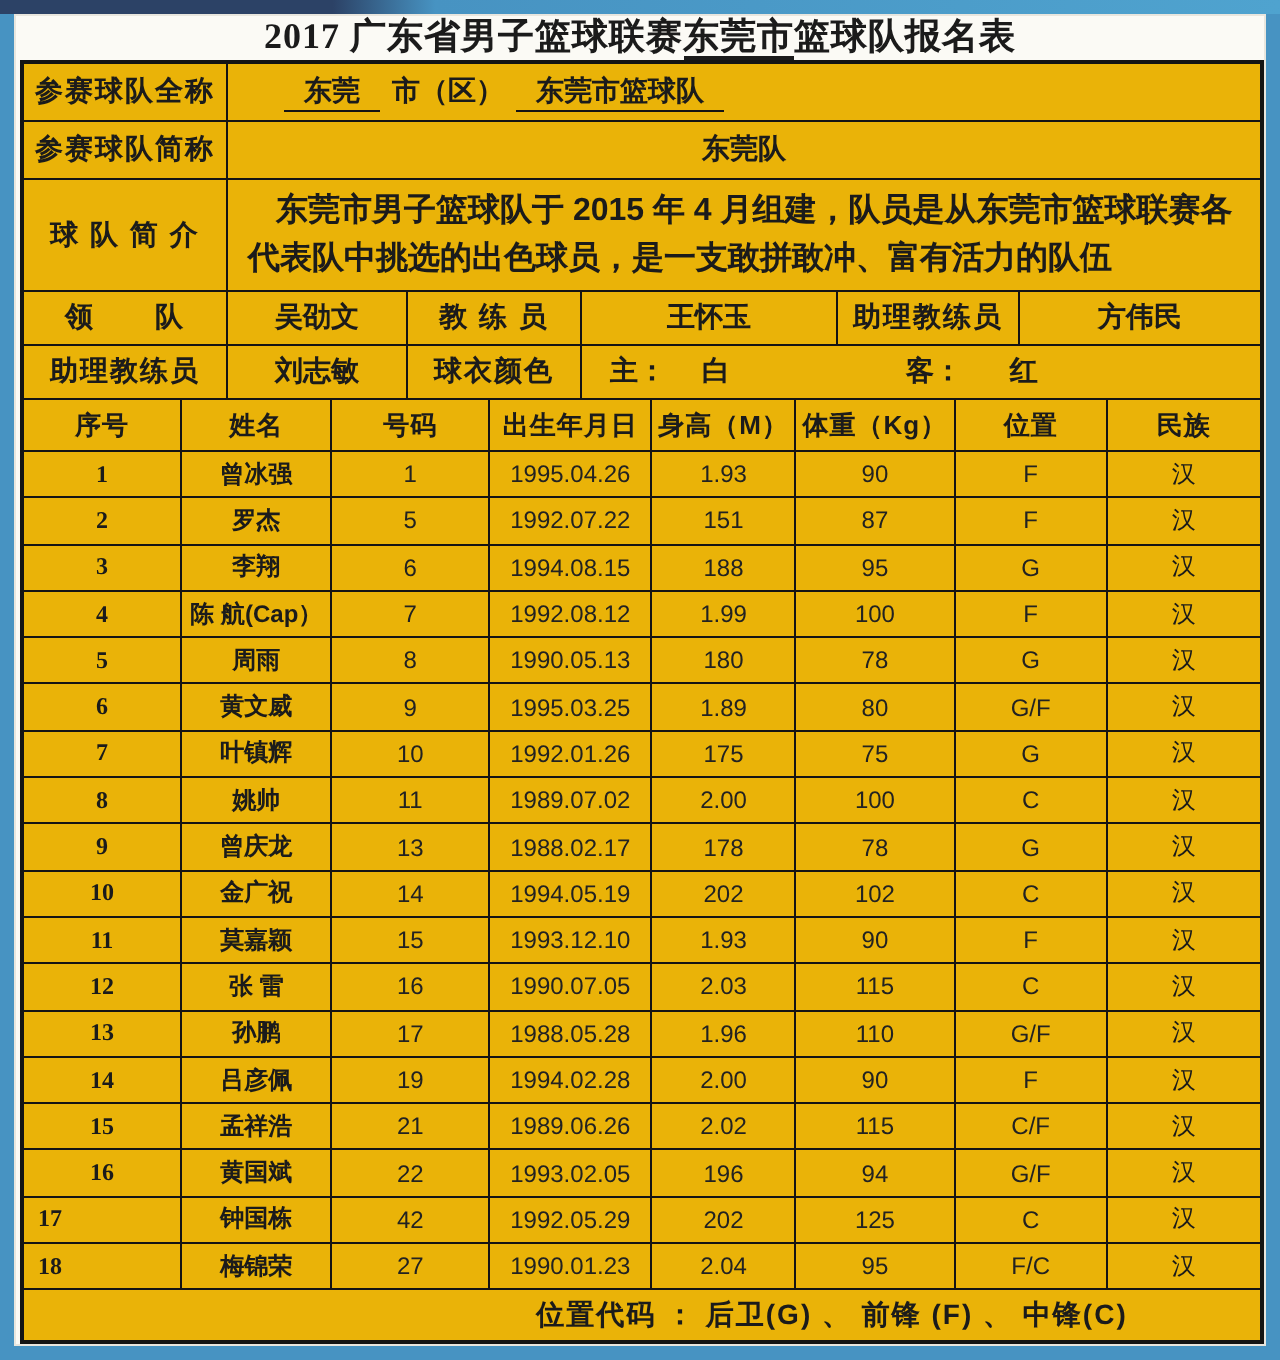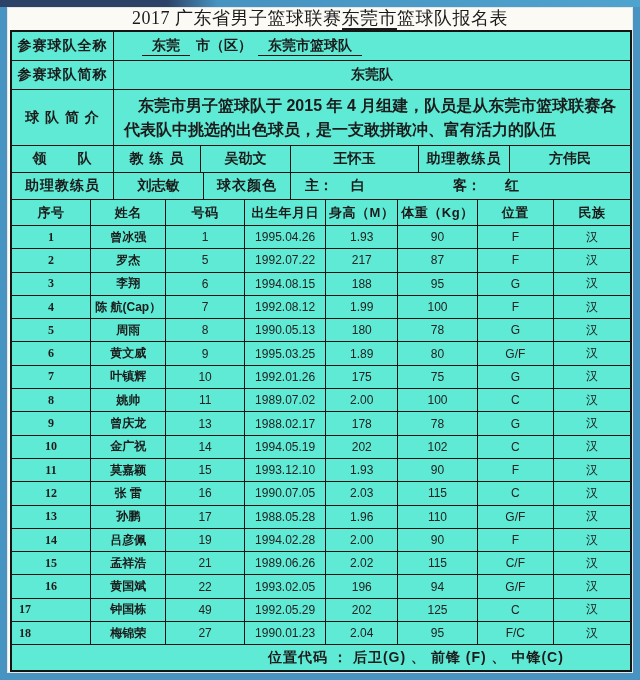--- a/index.html
+++ b/index.html
@@ -15,29 +15,29 @@
     background:linear-gradient(90deg, #2c4266 0%, #2c4266 26%, #4793c2 34%, #4fa3cf 100%);
   }
   .page {
     position:absolute; left:7px; top:7px; right:7px; bottom:7px;
     background:#fbfaf5;
     box-shadow: inset 0 0 0 1px #e8e6de;
   }
   .doc-title {
     position:absolute; top:0; left:0; right:0; height:39px;
     text-align:center; font-family:"Liberation Serif", serif;
-    font-weight:normal; font-size:18px; letter-spacing:0.5px;
+    font-weight:bold; font-size:18px; letter-spacing:0.5px;
     line-height:23px; white-space:nowrap;
   }
   .doc-title .u { border-bottom:2px solid #1b1b1b; }
   .form {
     position:absolute; left:3px; top:23px; width:618px; bottom:1px;
     border:2px solid #141414;
     display:flex; flex-direction:column;
-    background:#5eead4;
+    background:#eab308;
   }
   .irow { display:flex; border-bottom:1.5px solid #141414; flex:0 0 auto; }
   .cell {
     border-right:1.5px solid #141414;
     display:flex; align-items:center; justify-content:center;
     box-sizing:border-box; overflow:hidden;
   }
   .cell:last-child { border-right:none; }
   .lbl { font-weight:bold; font-size:14px; letter-spacing:1px; }
   .val { font-weight:bold; font-size:14px;text-align:center; }
@@ -110,22 +110,22 @@
 
     <div class="irow h55">
       <div class="cell wA lbl">球 队 简 介</div>
       <div class="cell rest intro-cell">
         <div>东莞市男子篮球队于 2015 年 4 月组建，队员是从东莞市篮球联赛各代表队中挑选的出色球员，是一支敢拼敢冲、富有活力的队伍</div>
       </div>
     </div>
 
     <div class="irow h26">
       <div class="cell wA lbl">领　　队</div>
+      <div class="cell wB val">吴劭文</div>
       <div class="cell wC lbl">教 练 员</div>
-      <div class="cell wB val">吴劭文</div>
       <div class="cell wD val">王怀玉</div>
       <div class="cell wE lbl">助理教练员</div>
       <div class="cell rest val">方伟民</div>
     </div>
 
     <div class="irow h26">
       <div class="cell wA lbl">助理教练员</div>
       <div class="cell wB val">刘志敏</div>
       <div class="cell wC lbl">球衣颜色</div>
       <div class="cell rest jersey-cell">
@@ -173,21 +173,21 @@
         <td class="c-w">90</td>
         <td class="c-pos">F</td>
         <td class="c-eth">汉</td>
       </tr>
 
       <tr>
         <td class="c-no">2</td>
         <td class="c-name">罗杰</td>
         <td class="c-num">5</td>
         <td class="c-dob">1992.07.22</td>
-        <td class="c-h">217</td>
+        <td class="c-h">151</td>
         <td class="c-w">87</td>
         <td class="c-pos">F</td>
         <td class="c-eth">汉</td>
       </tr>
 
       <tr>
         <td class="c-no">3</td>
         <td class="c-name">李翔</td>
         <td class="c-num">6</td>
         <td class="c-dob">1994.08.15</td>
@@ -336,21 +336,21 @@
         <td class="c-dob">1993.02.05</td>
         <td class="c-h">196</td>
         <td class="c-w">94</td>
         <td class="c-pos">G/F</td>
         <td class="c-eth">汉</td>
       </tr>
 
       <tr>
         <td class="c-no">17</td>
         <td class="c-name">钟国栋</td>
-        <td class="c-num">49</td>
+        <td class="c-num">42</td>
         <td class="c-dob">1992.05.29</td>
         <td class="c-h">202</td>
         <td class="c-w">125</td>
         <td class="c-pos">C</td>
         <td class="c-eth">汉</td>
       </tr>
 
       <tr>
         <td class="c-no">18</td>
         <td class="c-name">梅锦荣</td>

